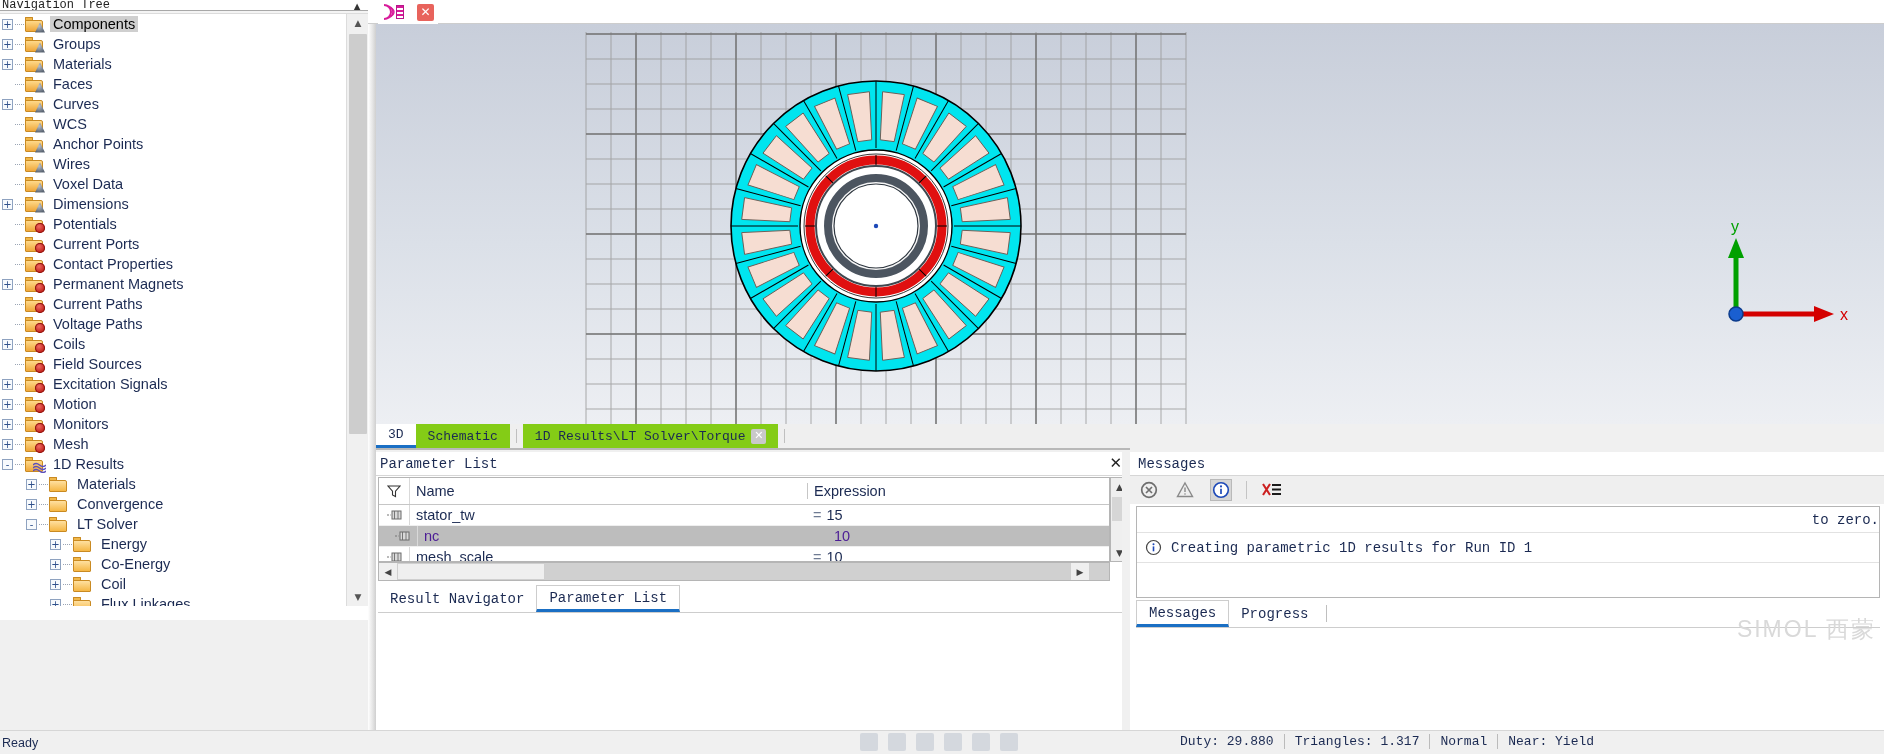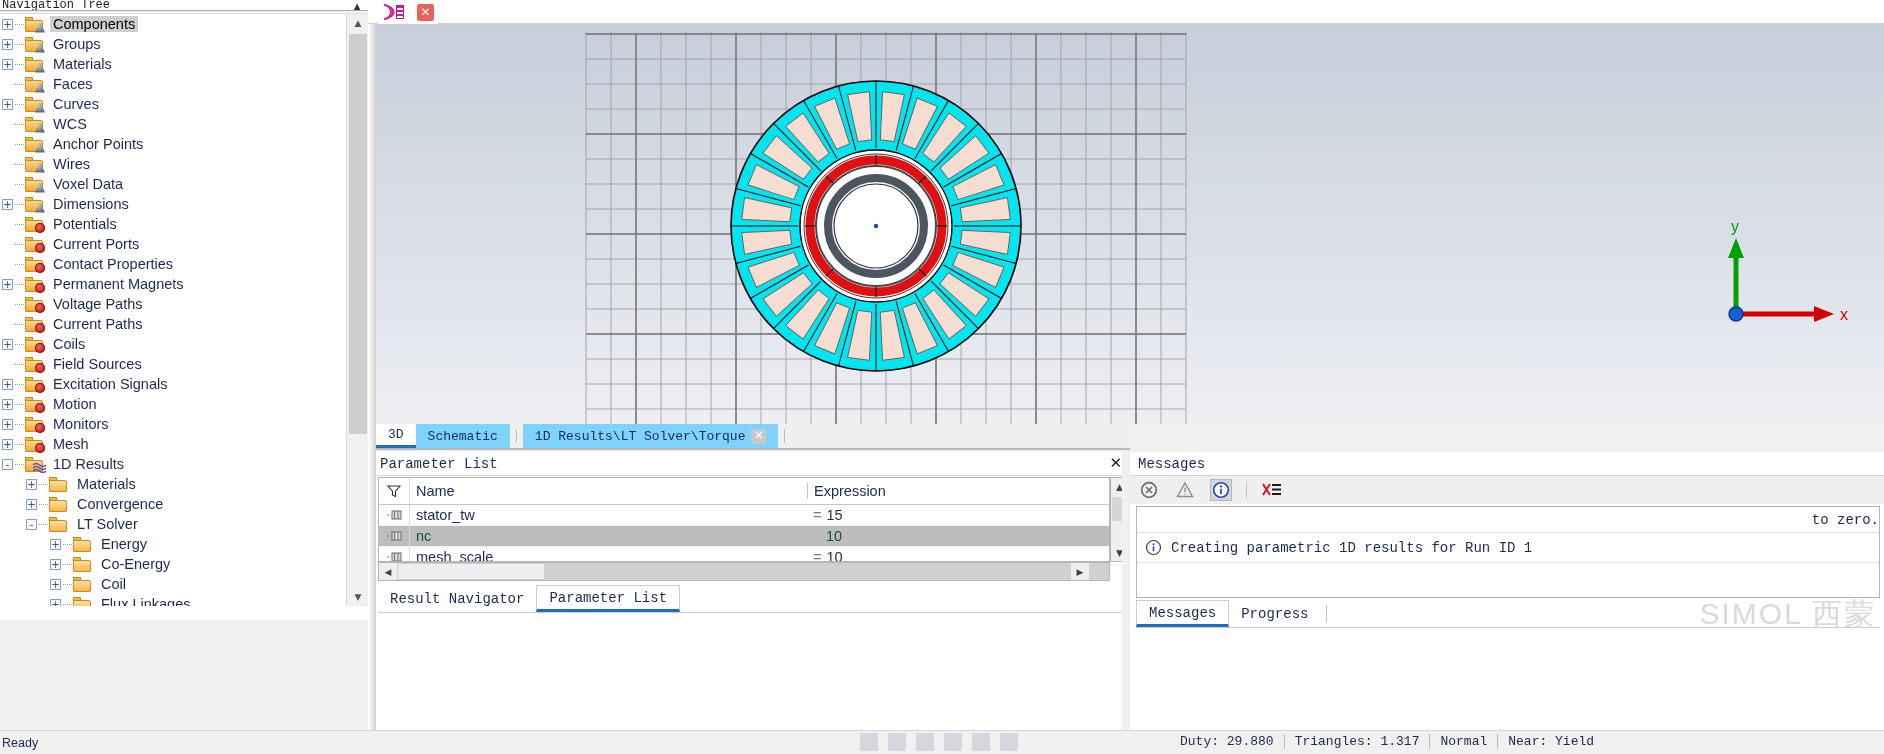--- a/index.html
+++ b/index.html
@@ -220,21 +220,21 @@
     border-bottom: 2px solid #b8b8b8;
     display: flex;
     align-items: stretch;
     font-family: "Liberation Mono", monospace;
     font-size: 13px;
     color: #1b2a52;
   }
   .vtab {
     display: flex; align-items: center; justify-content: center;
     padding: 0 12px;
-    background: #7dd3fc;
+    background: #84cc16;
     position: relative;
   }
   .vtab.active {
     background: #ffffff;
     border-bottom: 3px solid #1a6fc4;
   }
   .vtab-sep { width: 1px; background: #bfbfbf; margin: 5px 6px; }
   .vtab-close {
     width: 15px; height: 15px;
     margin-left: 6px;
@@ -284,21 +284,21 @@
     height: 21px;
     align-items: center;
     font-size: 14.5px;
     color: #1b2a52;
     border-bottom: 1px solid #efefef;
   }
   .ptr.head {
     border-bottom: 1px solid #c6c6c6;
     height: 27px;
   }
-  .ptr.selected { background: #bdbdbd; color: #14532d; }
+  .ptr.selected { background: #bdbdbd; color: #4c1d95; padding-left: 8px; }
   .pcell-icon {
     width: 31px; flex: 0 0 auto;
     display: flex; align-items: center; justify-content: center;
     border-right: 1px solid #d9d9d9;
     height: 100%;
   }
   .pcell-name { flex: 0 0 auto; width: 397px; padding-left: 6px; }
   .pcell-expr { flex: 1 1 auto; padding-left: 6px; position: relative; }
   .eq { color: #6f7b93; margin-right: 5px; }
   .filter-icon { width: 14px; height: 14px; }
@@ -412,23 +412,23 @@
   }
   #messages-bottom-tabs {
     position: absolute; left: 6px; top: 148px;
     width: 744px; height: 28px;
     display: flex; align-items: stretch;
     font-family: "Liberation Mono", monospace;
     font-size: 14px; color: #1b2a52;
     border-bottom: 1px solid #cdcdcd;
   }
   #watermark {
-    position: absolute; right: 8px; top: 142px;
+    position: absolute; right: 8px; top: 162px;
     font-family: "Liberation Sans", sans-serif;
-    font-size: 30px;
+    font-size: 23px;
     letter-spacing: 2px;
     color: #d9d9d9;
     user-select: none;
   }
 
   
   #status-bar {
     position: absolute; left: 0; bottom: 0;
     width: 1884px; height: 24px;
     background: #f0f0f0;
@@ -627,32 +627,32 @@
         </div>
         <div class="tree-row">
           <span class="indent" style="width: 2px;"></span>
           <span class="expander empty"></span>
           <span class="dots"></span>
           <span class="folder">
             <span class="ftab"></span>
             <span class="fbody"></span>
             <span class="badge red-gear"></span>
           </span>
+          <span class="tree-label">Current Paths</span>
+        </div>
+        <div class="tree-row">
+          <span class="indent" style="width: 2px;"></span>
+          <span class="expander empty"></span>
+          <span class="dots"></span>
+          <span class="folder">
+            <span class="ftab"></span>
+            <span class="fbody"></span>
+            <span class="badge red-gear"></span>
+          </span>
           <span class="tree-label">Voltage Paths</span>
-        </div>
-        <div class="tree-row">
-          <span class="indent" style="width: 2px;"></span>
-          <span class="expander empty"></span>
-          <span class="dots"></span>
-          <span class="folder">
-            <span class="ftab"></span>
-            <span class="fbody"></span>
-            <span class="badge red-gear"></span>
-          </span>
-          <span class="tree-label">Current Paths</span>
         </div>
         <div class="tree-row">
           <span class="indent" style="width: 2px;"></span>
           <span class="expander">+</span>
           <span class="dots"></span>
           <span class="folder">
             <span class="ftab"></span>
             <span class="fbody"></span>
             <span class="badge red-gear"></span>
           </span>

